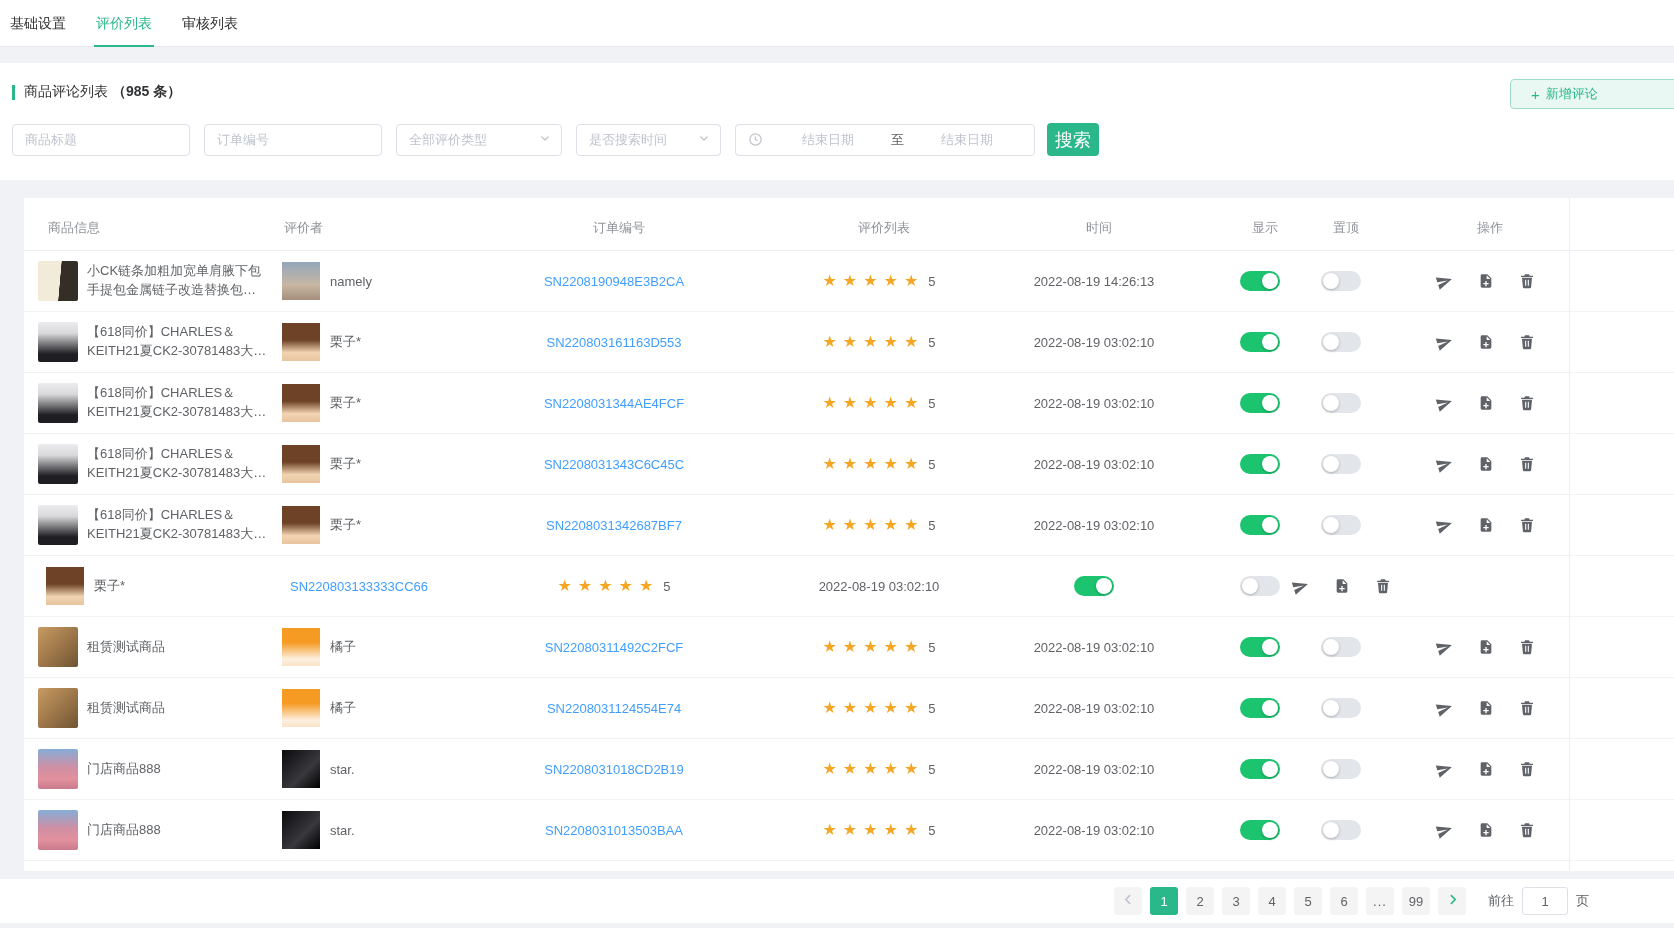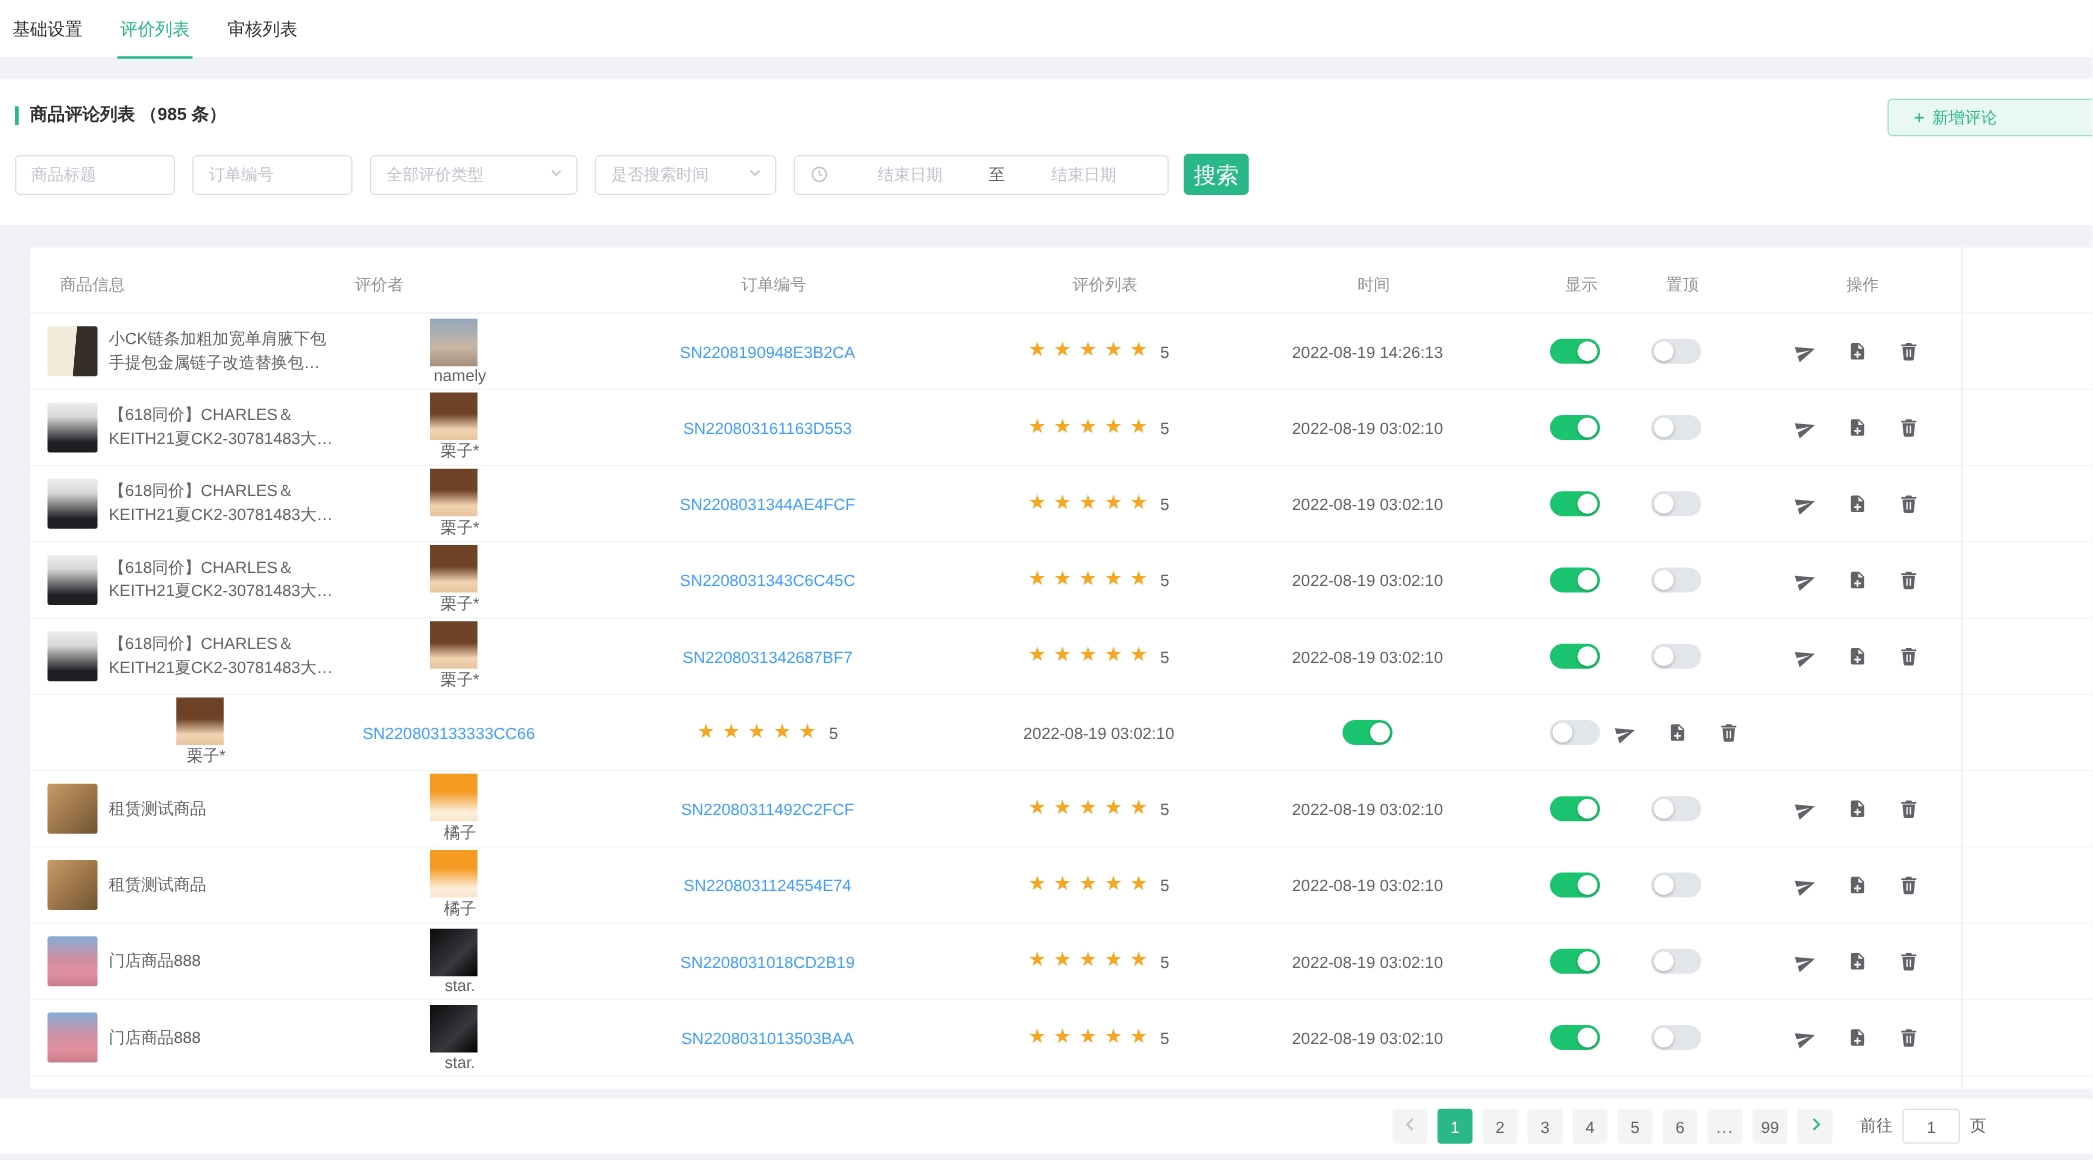--- a/index.html
+++ b/index.html
@@ -16,32 +16,32 @@
   .tab{position:relative;padding:0 2px 13px;margin-right:26px;font-size:14px;
     color:#303133;cursor:pointer;}
   .tab.active{color:var(--accent);}
   .tab.active::after{content:"";position:absolute;left:0;right:0;bottom:-1px;
     height:2px;background:var(--accent);}
   
   .card{background:#fff;}
   .card-top{margin-top:16px;padding:20px 12px 24px;position:relative;overflow:hidden;}
   .title-row{display:flex;align-items:center;margin-bottom:22px;}
   .title-bar{width:3px;height:15px;background:var(--accent);margin-right:9px;}
-  .list-title{font-weight:bold;font-size:14px;}
+  .list-title{font-weight:normal;font-size:14px;}
   .list-count{font-weight:bold;font-size:14px;margin-left:4px;}
   .add-btn{position:absolute;top:16px;right:-36px;width:200px;height:30px;
     background:#eaf8f3;border:1px solid #9fdcc8;border-radius:4px;
     color:var(--accent);font-size:13px;display:flex;align-items:center;
     padding-left:20px;box-sizing:border-box;cursor:pointer;}
   .add-plus{margin-right:6px;font-size:15px;}
   .filters{display:flex;align-items:center;}
   .f-input,.f-select,.f-date{height:32px;border:1px solid #dcdfe6;border-radius:4px;
     box-sizing:border-box;background:#fff;font-size:13px;display:flex;align-items:center;}
   input{font-family:inherit;}
-  .f-input{width:128px;margin-right:14px;padding:0 12px;color:#606266;border:1px solid #dcdfe6;border-radius:4px;height:32px;box-sizing:border-box;font-size:13px;outline:none;}
+  .f-input{width:178px;margin-right:14px;padding:0 12px;color:#606266;border:1px solid #dcdfe6;border-radius:4px;height:32px;box-sizing:border-box;font-size:13px;outline:none;}
   .f-input::placeholder{color:#bfc4cc;}
   .f-select{width:166px;margin-right:14px;padding:0 10px 0 12px;color:#bfc4cc;
     justify-content:space-between;cursor:pointer;}
   .f-date{width:300px;margin-right:12px;padding:0 10px;color:#bfc4cc;}
   .f-date .clock{display:flex;margin:0 8px 0 2px;}
   .f-date .dstart,.f-date .dend{flex:1;text-align:center;}
   .f-date .dsep{color:#606266;padding:0 6px;}
   .search-btn{width:52px;height:33px;background:var(--accent);border:none;border-radius:4px;
     color:#fff;font-size:18px;cursor:pointer;font-family:inherit;}
   
@@ -52,21 +52,21 @@
     grid-template-columns:236px 170px 340px 190px 240px 92px 70px 218px;
     align-items:center;padding-left:14px;}
   .thead{height:44px;border-bottom:1px solid #ebeef5;color:#909399;font-size:13px;}
   .th{padding-left:10px;}
   .th.center,.cell.center{text-align:center;justify-self:stretch;}
   .trow{height:60px;border-bottom:1px solid #f2f3f7;background:#fff;}
   .c-product{display:flex;align-items:center;}
   .pimg{width:40px;height:40px;border-radius:2px;flex:0 0 40px;background:#eee;}
   .ptitle{margin-left:9px;color:#606266;line-height:1.45;max-width:180px;
     display:-webkit-box;-webkit-line-clamp:2;-webkit-box-orient:vertical;overflow:hidden;}
-  .c-reviewer{display:flex;align-items:center;padding-left:8px;flex-direction:column;}
+  .c-reviewer{display:flex;align-items:center;padding-left:8px;}
   .avatar{width:38px;height:38px;flex:0 0 38px;background:#ddd;}
   .rname{margin-left:10px;color:#606266;}
   .order-link{color:var(--link);text-decoration:none;cursor:pointer;}
   .c-rating{display:flex;align-items:center;justify-content:center;}
   .stars{letter-spacing:6px;color:var(--star);font-size:16px;line-height:1;}
   .rating-num{color:#606266;margin-left:4px;}
   .c-time{color:#606266;}
   .c-show,.c-top{display:flex;justify-content:center;}
   .toggle{width:40px;height:20px;border-radius:10px;position:relative;display:inline-block;
     cursor:pointer;transition:background .2s;}

